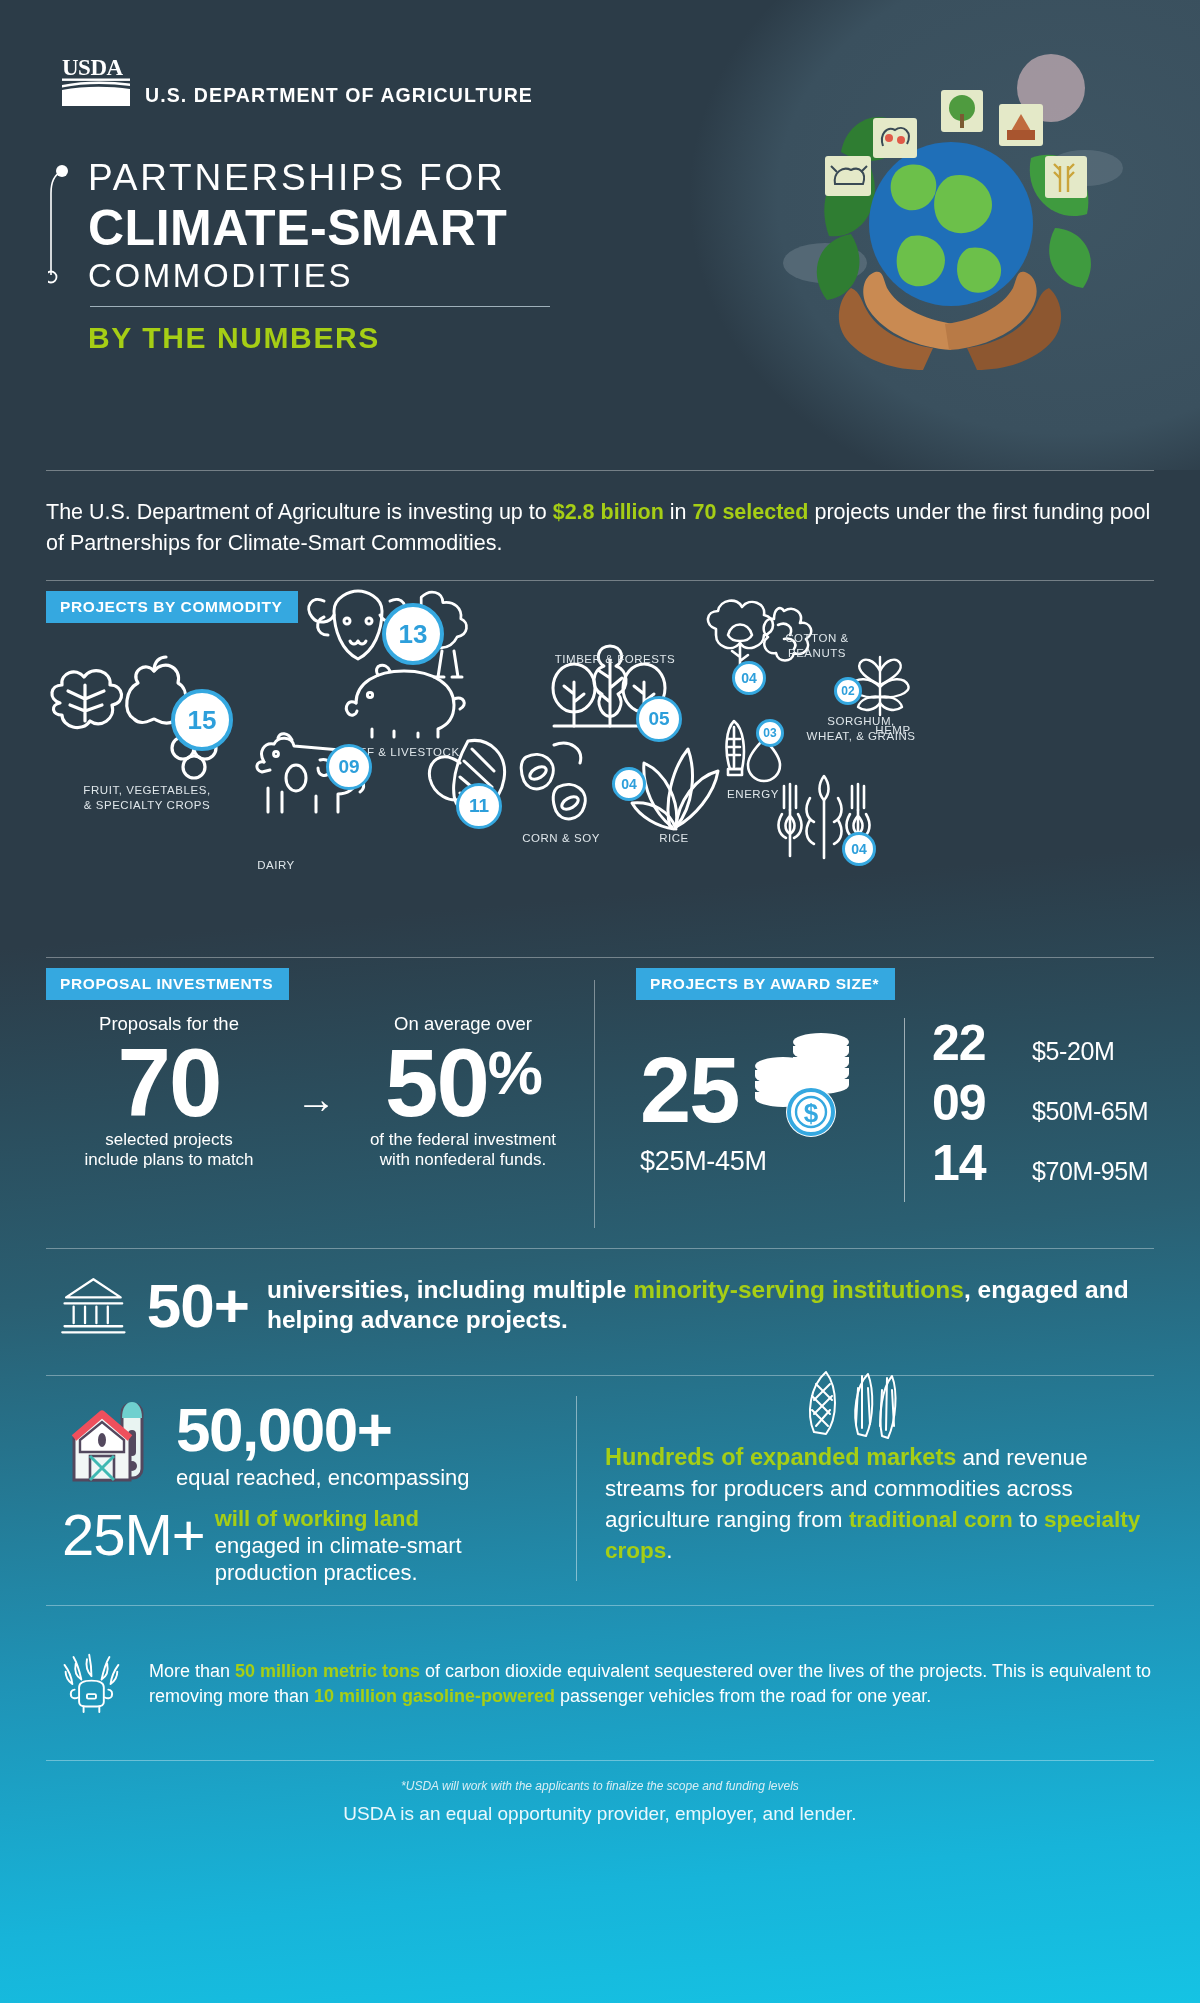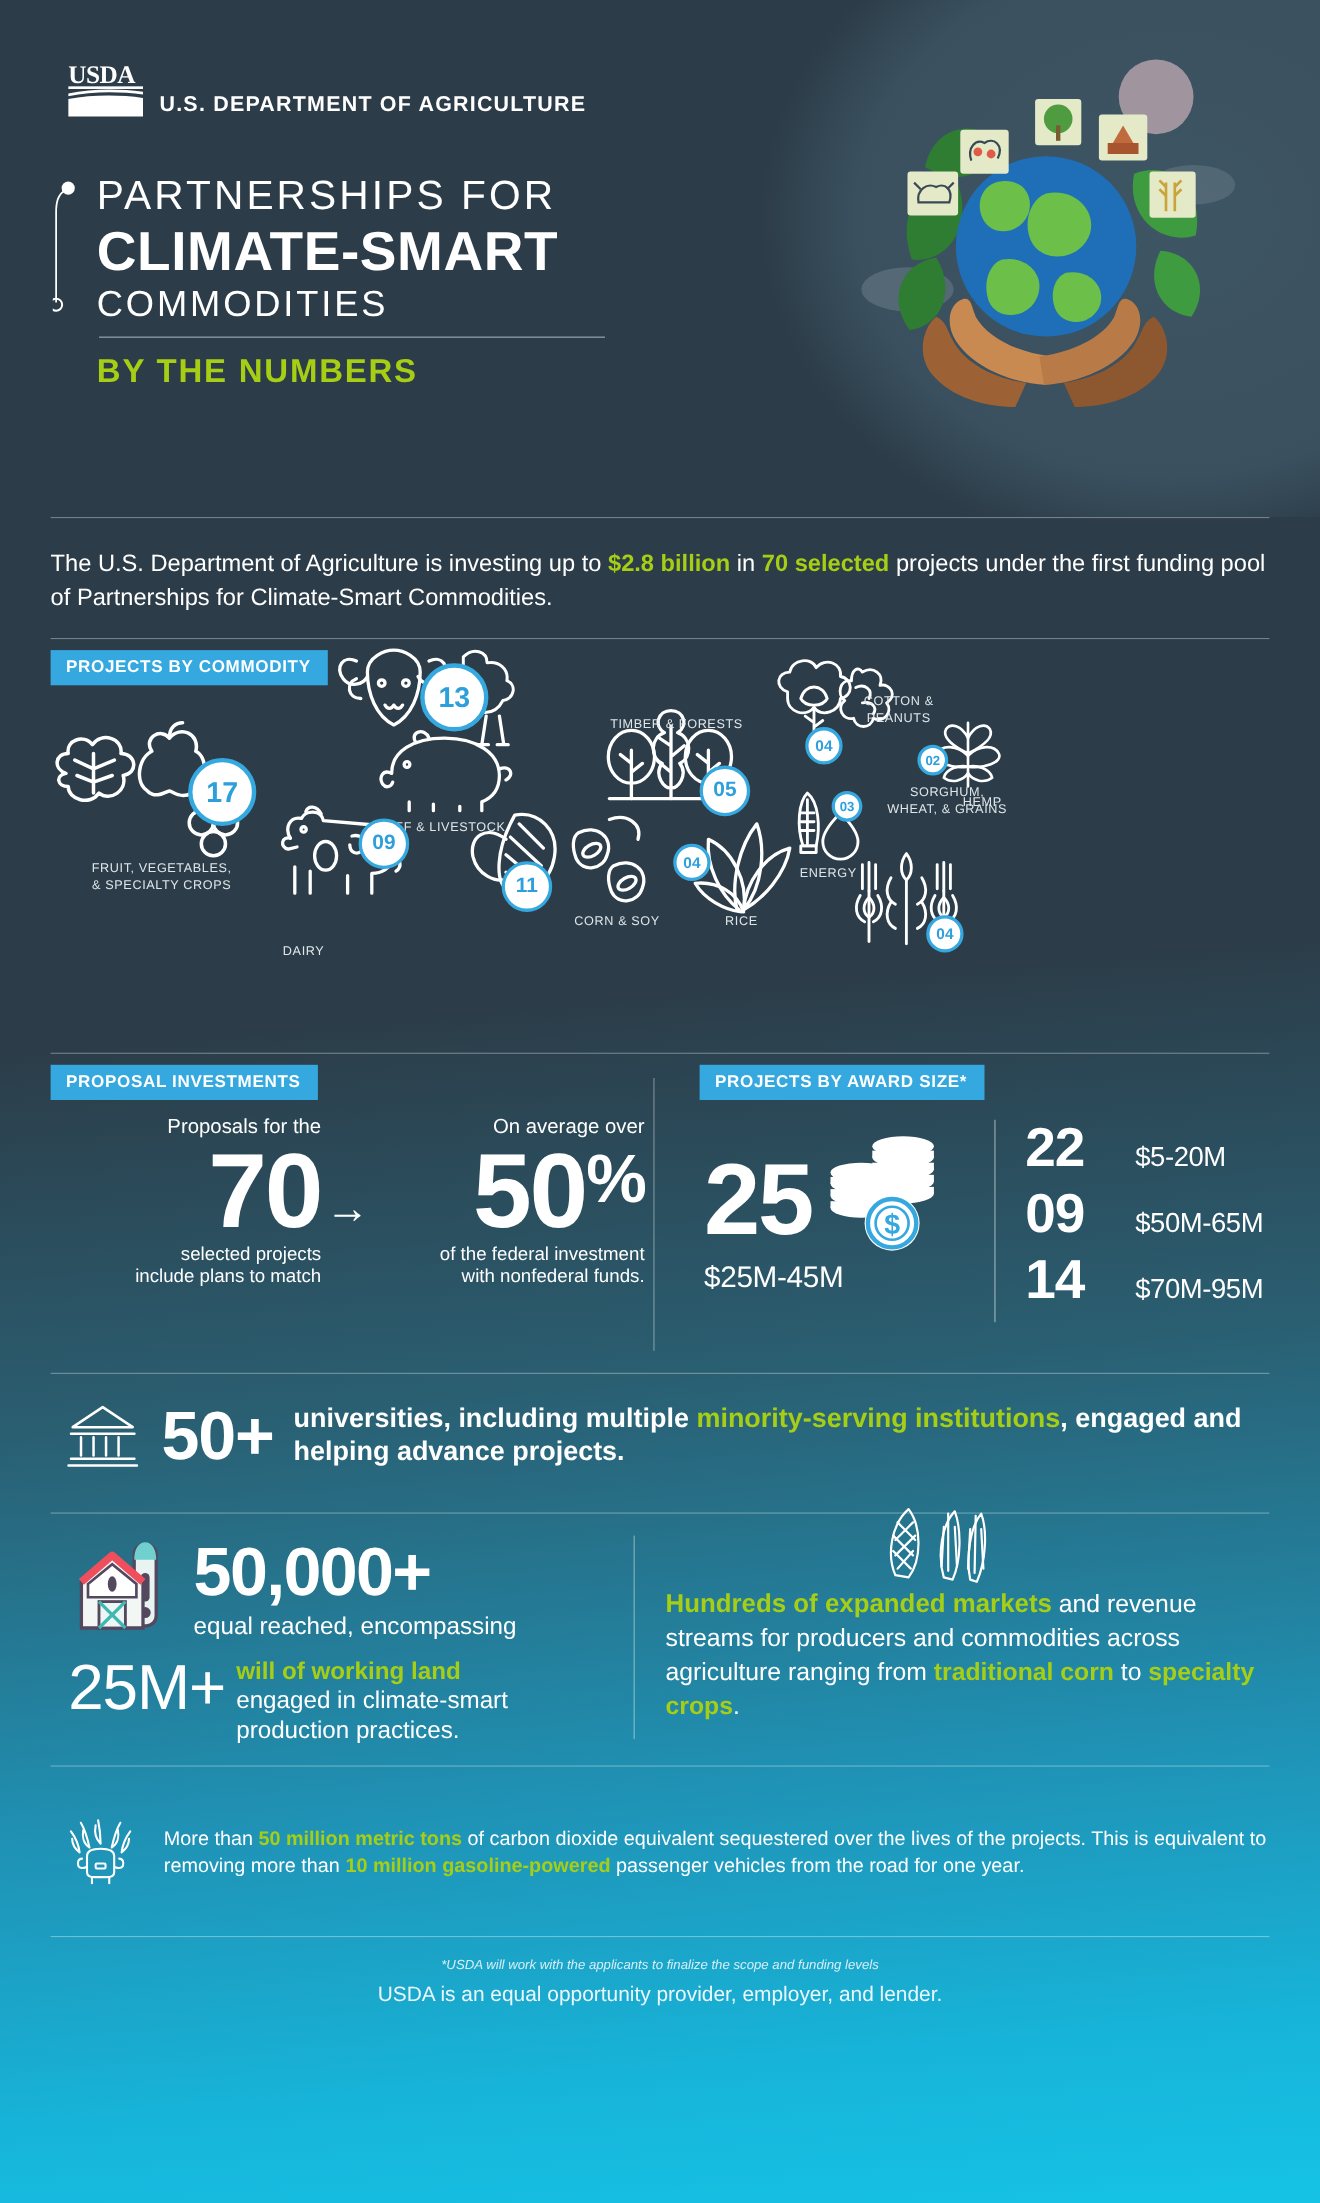--- a/index.html
+++ b/index.html
@@ -65,21 +65,21 @@
   .badge.b-lg { width:62px; height:62px; font-size:26px; border-width:4px; }
   .badge.b-md { width:46px; height:46px; font-size:19px; border-width:3px; }
   .badge.b-sm { width:34px; height:34px; font-size:14px; border-width:3px; }
   .badge.b-xs { width:28px; height:28px; font-size:12px; border-width:3px; }
   
   .mid { position:relative; height:280px; margin-top:10px; }
   .mid .vdiv { position:absolute; left:594px; top:12px; width:1px; height:248px; background:rgba(255,255,255,.4); }
   .prop { position:absolute; left:46px; top:0; width:540px; }
   .prop .sec-label { margin-left:0; }
   .prop-grid { display:flex; margin-top:12px; }
-  .prop-col { text-align:right; }
+  .prop-col { text-align:center; }
   .prop-col.c1 { width:246px; }
   .prop-arrow { width:48px; display:flex; align-items:center; justify-content:center;
                 font-size:40px; color:#fff; padding-top:16px; }
   .prop-col.c2 { width:246px; }
   .p-top { font-size:18.5px; line-height:1.25; }
   .p-big { font-size:96px; font-weight:800; line-height:.98; letter-spacing:-2px; }
   .p-big .pct { font-size:62px; vertical-align:22px; font-weight:800; }
   .p-bot { font-size:17px; line-height:1.22; }
   .award { position:absolute; left:636px; top:0; width:520px; }
   .award-body { position:relative; margin-top:14px; height:200px; }
@@ -227,21 +227,21 @@
           <path d="M96 28 C88 16 104 6 112 16 C122 4 140 12 136 28 C148 34 146 58 132 66 C122 72 114 64 112 64 C110 64 100 72 92 64 C80 56 84 34 96 28 Z"></path>
           <path d="M112 16 C112 6 118 2 124 2"></path>
           <path d="M148 66 C140 58 146 46 156 50 M156 50 C162 42 176 46 174 56"></path>
           <circle cx="152" cy="74" r="11"></circle>
             <circle cx="174" cy="74" r="11"></circle>
           <circle cx="163" cy="93" r="11"></circle>
             <circle cx="141" cy="93" r="11"></circle>
           <circle cx="152" cy="112" r="11"></circle>
         </g>
       </svg>
-      <div class="badge b-lg" style="left:129px; top:34px;">17</div>
+      <div class="badge b-lg" style="left:129px; top:34px;">15</div>
       <div class="cm-label" style="left:-10px; top:128px; width:230px;">FRUIT, VEGETABLES,
 &amp; SPECIALTY CROPS</div>
     </div>
 
     <div class="cm" style="left:300px; top:0px;">
       <svg width="200" height="120" viewBox="0 0 200 120">
         <g fill="none" stroke="#ffffff" stroke-width="3" stroke-linecap="round" stroke-linejoin="round">
           <path d="M24 16 C12 10 4 22 12 32 C18 40 30 38 34 30"></path>
           <path d="M90 16 C102 10 110 22 102 32 C96 40 84 38 80 30"></path>
           <path d="M34 26 C34 12 50 6 58 6 C66 6 82 12 82 26 C82 46 74 66 58 74 C42 66 34 46 34 26 Z"></path>

